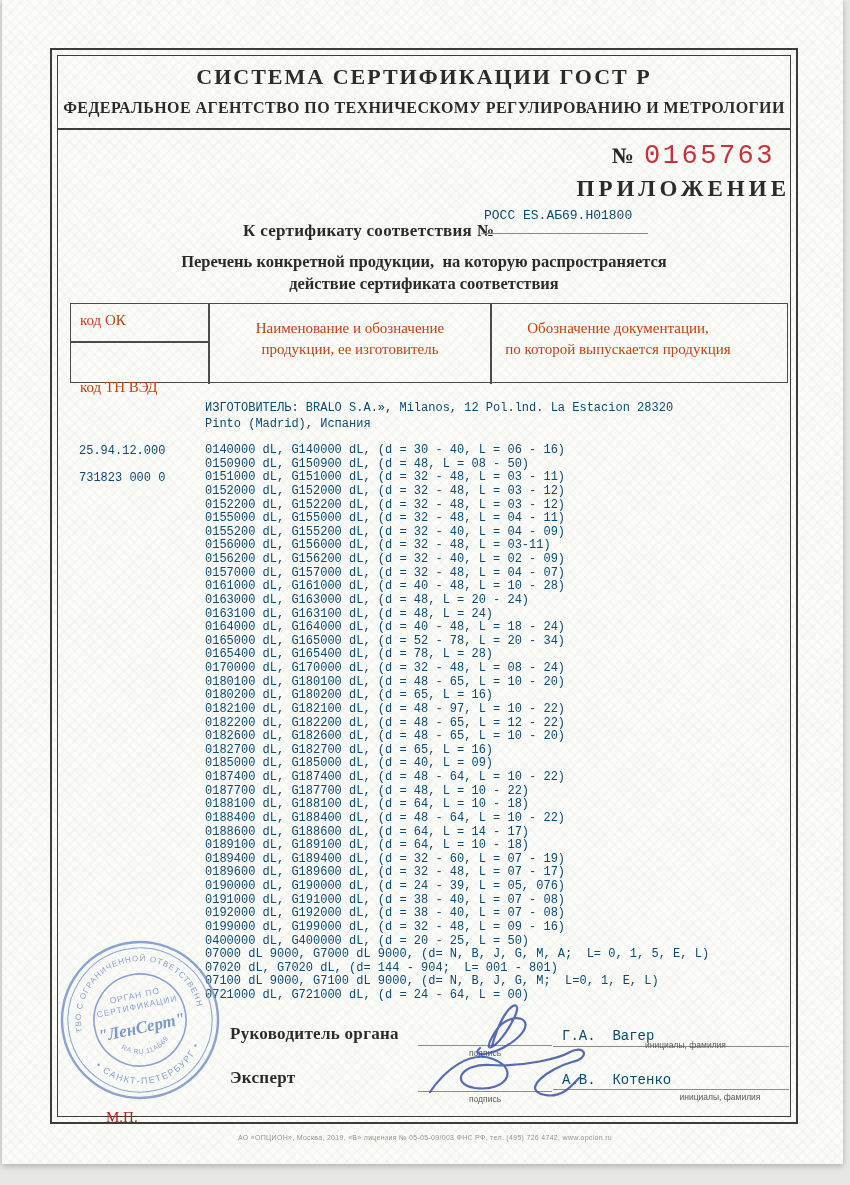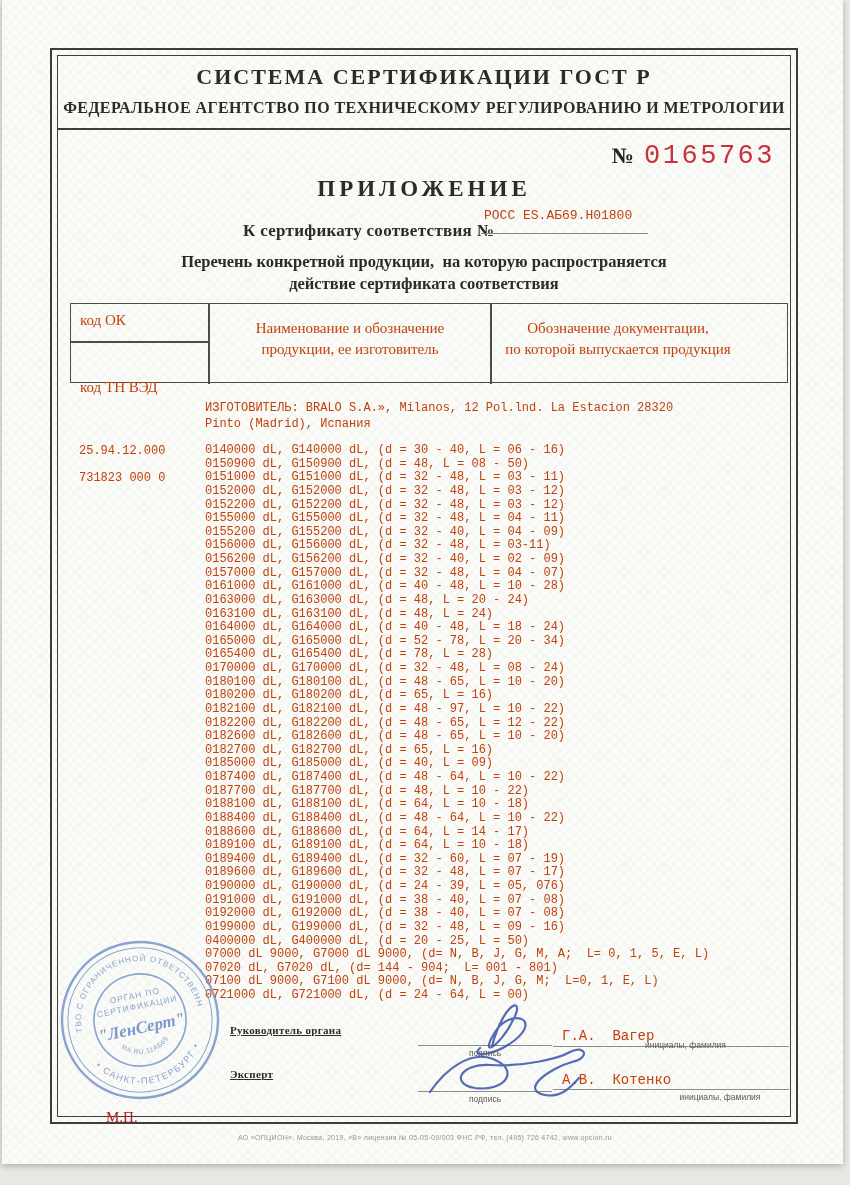--- a/index.html
+++ b/index.html
@@ -23,41 +23,41 @@
   .header-rule{left:58px;top:128px;width:732px;height:2px;background:#3d3d39;}
   .t-center{text-align:center;white-space:nowrap;}
   .title1{left:58px;top:64px;width:732px;font-size:22px;font-weight:bold;letter-spacing:2px;}
   .title2{left:58px;top:99px;width:732px;font-size:16px;font-weight:bold;letter-spacing:.4px;}
   .formno{left:612px;top:141px;display:flex;align-items:baseline;}
   .formno .nosign{font-size:22px;font-weight:bold;color:#262623;}
   .formno .nodigits{
     font-family:"Liberation Mono","DejaVu Sans Mono",monospace;
     font-size:27px;color:var(--accent-red,#c9323a);letter-spacing:2.5px;margin-left:10px;
   }
-  .append-title{left:58px;top:176px;width:732px;font-size:23px;font-weight:bold;letter-spacing:4px;}
+  .append-title{left:58px;top:176px;width:732px;font-size:23px;font-weight:bold;letter-spacing:4px;text-align:right;}
   .cert-label{left:243px;top:221px;font-size:17px;font-weight:bold;letter-spacing:.3px;white-space:pre;}
-  .mono{font-family:"Liberation Mono","DejaVu Sans Mono",monospace;color:#c2410c;white-space:pre;}
+  .mono{font-family:"Liberation Mono","DejaVu Sans Mono",monospace;color:#0c4a6e;white-space:pre;}
   .cert-num{left:484px;top:208px;font-size:13px;}
   .cert-underline{left:481px;top:233px;width:167px;height:1px;background:#8a8a85;}
   .sub1{left:58px;top:252px;width:732px;font-size:16.5px;font-weight:bold;white-space:pre;}
   .sub2{left:58px;top:274px;width:732px;font-size:16.5px;font-weight:bold;}
   .prod-table{left:70px;top:303px;width:716px;height:78px;border:1.5px solid #4e4c48;}
   .vdiv1{left:208px;top:303px;width:1.5px;height:81px;background:#4e4c48;}
   .vdiv2{left:490px;top:303px;width:1.5px;height:81px;background:#4e4c48;}
   .hdiv-left{left:71px;top:341px;width:137px;height:1.5px;background:#4e4c48;}
   .cell{font-size:15px;color:#c2410c;}
   .cell-ok{left:80px;top:312px;}
   .cell-tnved{left:80px;top:352px;margin-top:27px;}
   .cell-col2{left:210px;top:318px;width:280px;text-align:center;line-height:21px;white-space:pre;}
   .cell-col3{left:492px;top:318px;width:252px;text-align:center;line-height:21px;white-space:pre;}
   .manufacturer{left:205px;top:401px;font-size:12px;line-height:15.5px;}
   .ok-code{left:79px;top:444px;font-size:12px;}
   .tnved-code{left:79px;top:471px;font-size:12px;}
   .prod-list{left:205px;top:444px;font-size:12px;line-height:13.62px;}
-  .sig-label{font-size:11px;font-weight:bold;letter-spacing:.3px;text-decoration:underline;}
+  .sig-label{font-size:17px;font-weight:bold;letter-spacing:.3px;}
   .sig-head-label{left:230px;top:1024px;}
   .sig-expert-label{left:230px;top:1068px;}
   .sigline{height:1px;background:#8d8d88;}
   .sigline1{left:418px;top:1045px;width:134px;}
   .nameline1{left:553px;top:1046px;width:236px;}
   .sigline2{left:418px;top:1091px;width:134px;}
   .nameline2{left:553px;top:1089px;width:236px;}
   .tiny{font-family:"Liberation Sans","DejaVu Sans",sans-serif;font-size:8.5px;color:#5a5a55;}
   .cap-sign1{left:418px;top:1048px;width:134px;text-align:center;}
   .cap-name1{left:645px;top:1040px;}

